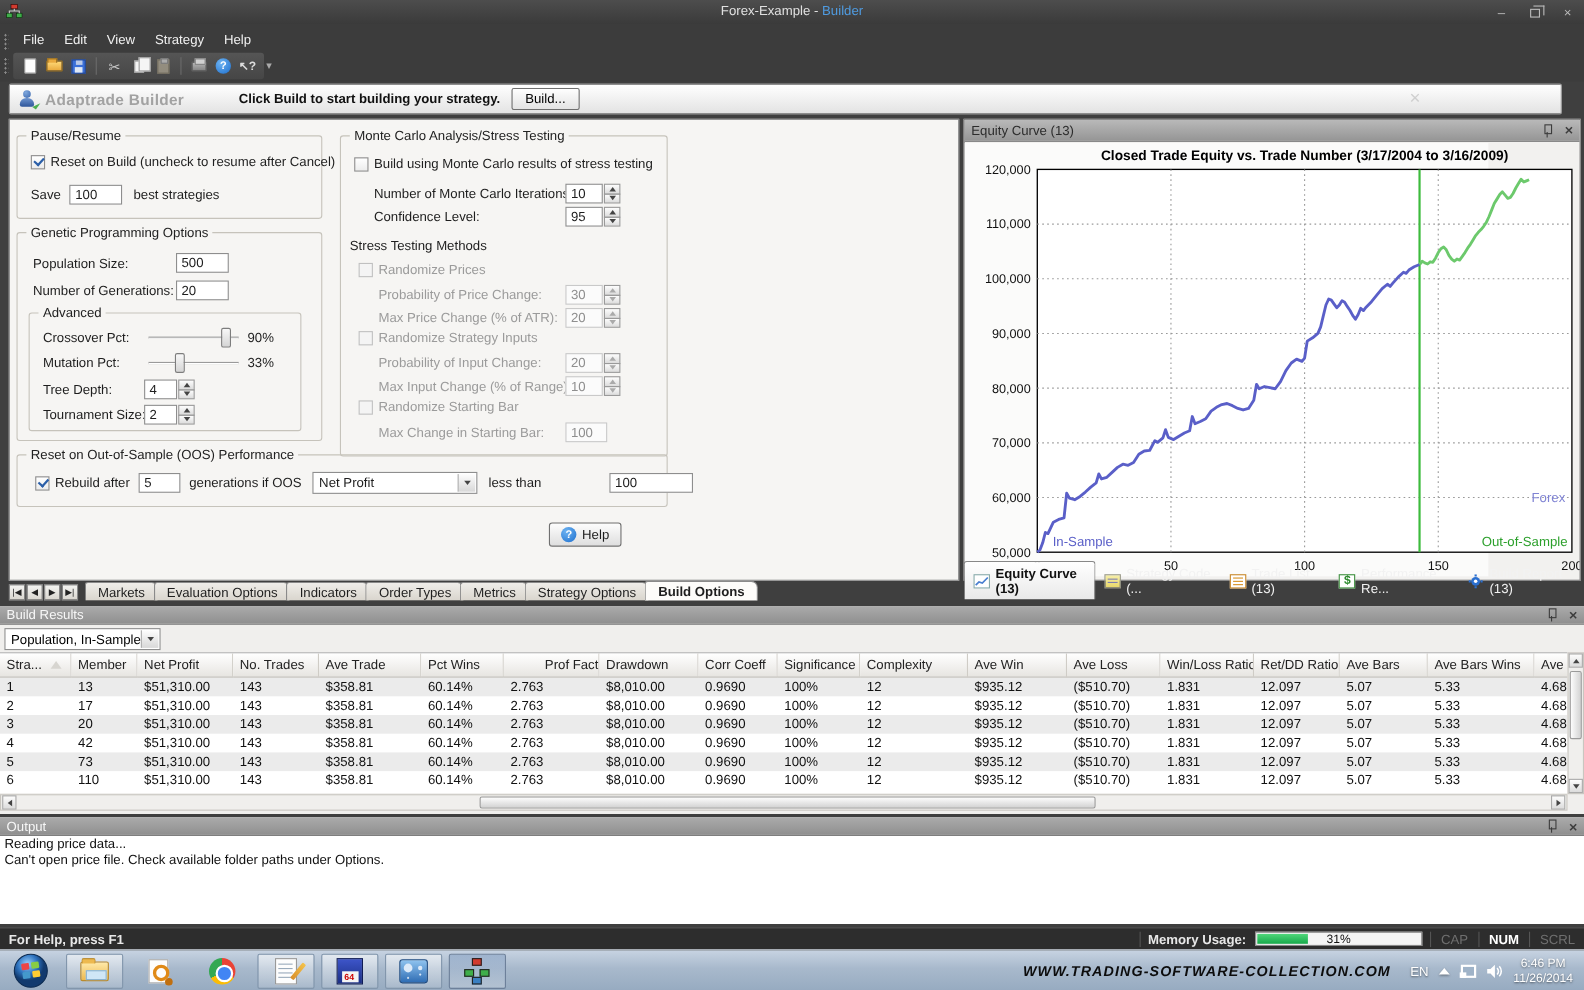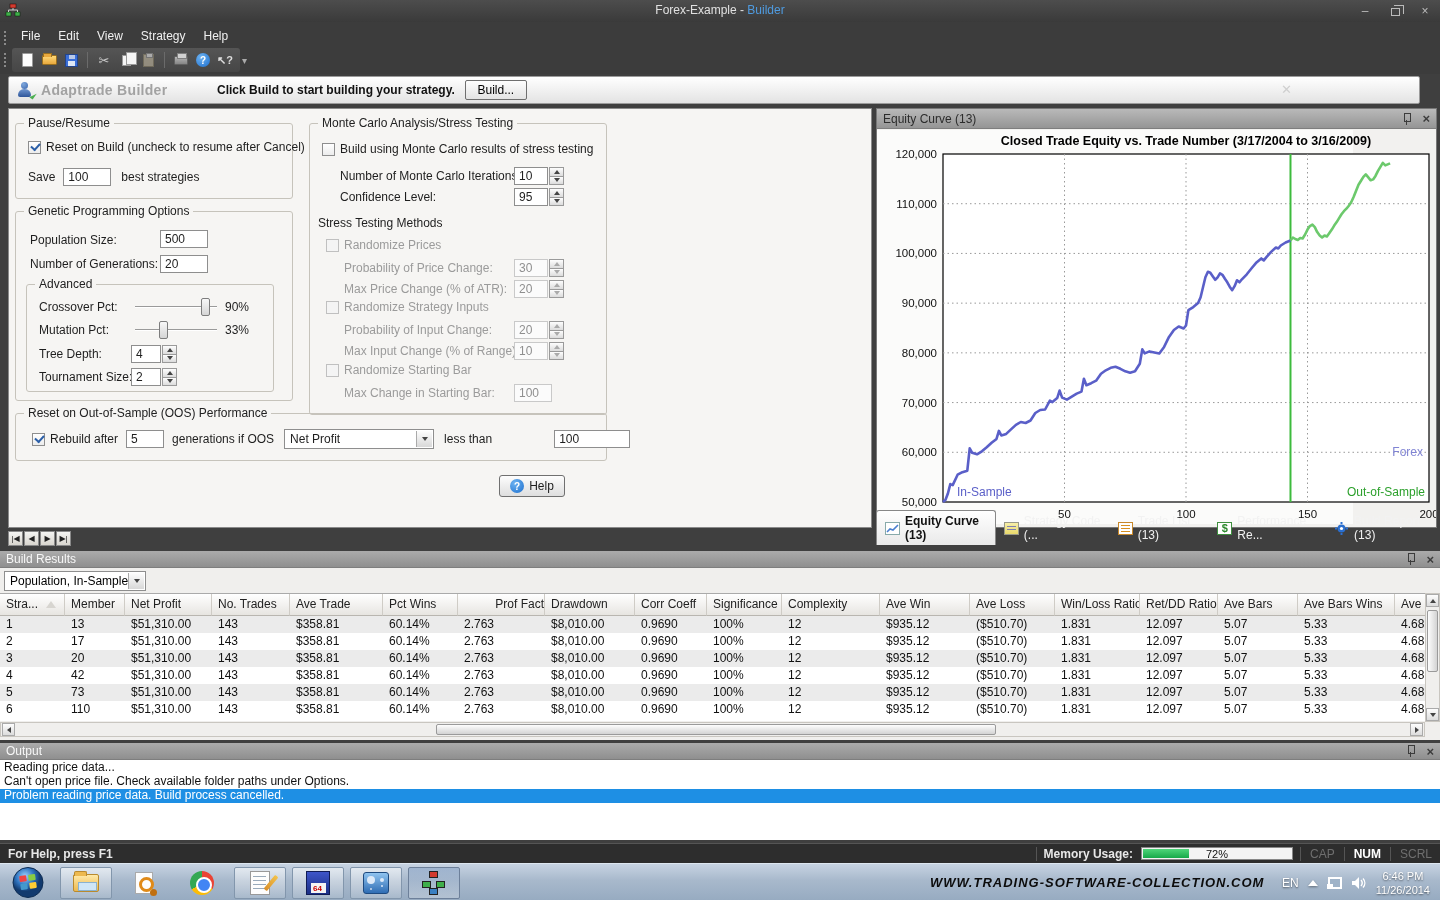--- a/index.html
+++ b/index.html
@@ -509,20 +509,29 @@
       </div>
     </div>
 
     <div id="left-tabstrip">
       <span class="navbtns">
         <span class="navbtn">|◀</span>
         <span class="navbtn">◀</span>
         <span class="navbtn">▶</span>
         <span class="navbtn">▶|</span>
       </span>
+      <span id="left-tabs" style="display:flex; align-items:flex-end;">
+          <span class="ltab">Markets</span>
+          <span class="ltab">Evaluation Options</span>
+          <span class="ltab">Indicators</span>
+          <span class="ltab">Order Types</span>
+          <span class="ltab">Metrics</span>
+          <span class="ltab">Strategy Options</span>
+          <span class="ltab active">Build Options</span>
+        </span>
     </div>
 
     <div id="equity-panel">
       <div class="pane-header">
         <span>Equity Curve (13)</span>
         <span class="sp"></span>
         <span class="pin-icon"></span>
         <span class="x-icon">×</span>
       </div>
       <div id="chart-wrap"><svg width="559" height="394" viewBox="0 0 559 394" font-family="Liberation Sans, sans-serif">
@@ -774,32 +783,31 @@
     <div id="output-panel">
       <div class="pane-header">
         <span>Output</span>
         <span class="sp"></span>
         <span class="pin-icon"></span>
         <span class="x-icon">×</span>
       </div>
       <div id="output-lines">
           <div class="out-line">Reading price data...</div>
           <div class="out-line">Can't open price file. Check available folder paths under Options.</div>
-          <div class="out-line selected">Problem reading price data. Build process cancelled.</div>
         </div>
     </div>
 
     <div id="statusbar">
       <span id="status-left">For Help, press F1</span>
       <div id="status-right">
         <span class="sb-sep"></span>
         <span id="mem-label">Memory Usage:</span>
         <span id="mem-bar">
           <span id="mem-fill" style="width: 46.5px;"></span>
-          <span id="mem-pct">72%</span>
+          <span id="mem-pct">31%</span>
         </span>
         <span class="sb-sep"></span>
         <span id="kbd-inds" style="display:flex; align-items:center;">
             <span class="kbd-ind">CAP</span>
             <span class="sb-sep"></span>
             <span class="kbd-ind on">NUM</span>
             <span class="sb-sep"></span>
             <span class="kbd-ind">SCRL</span>
           </span>
       </div>

